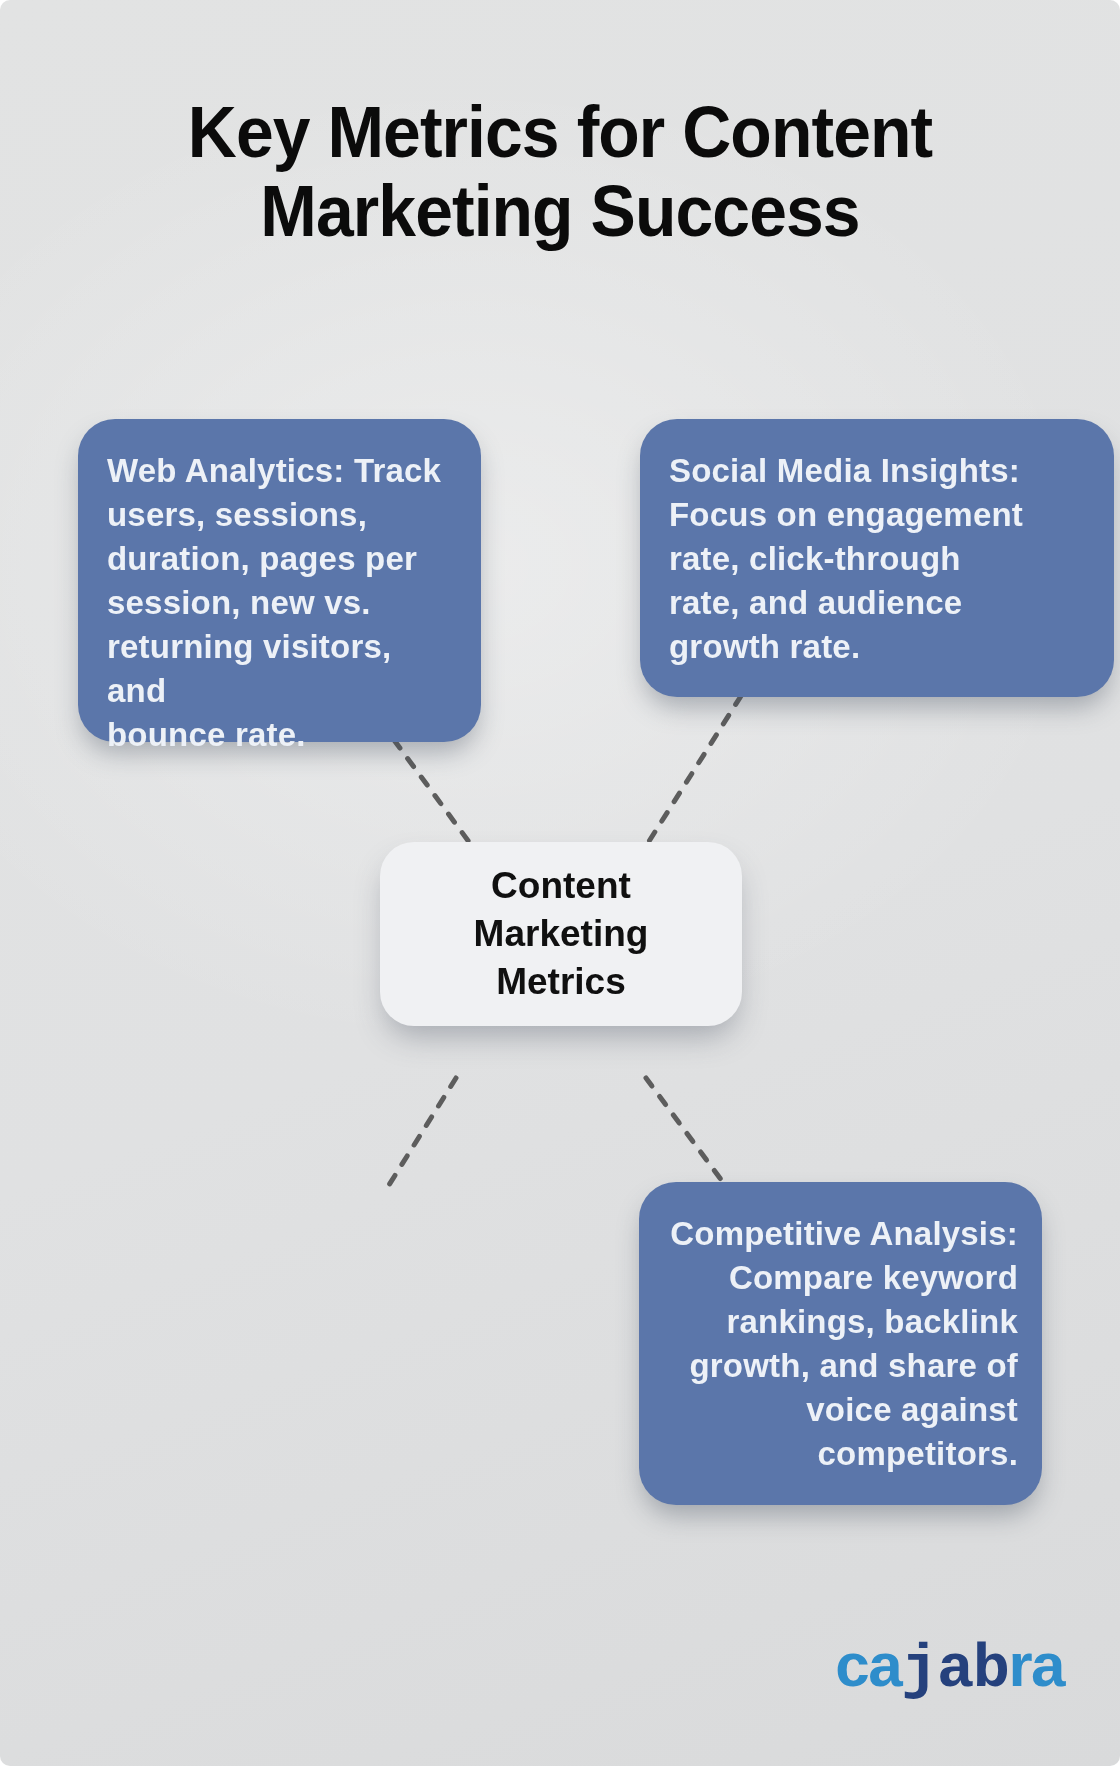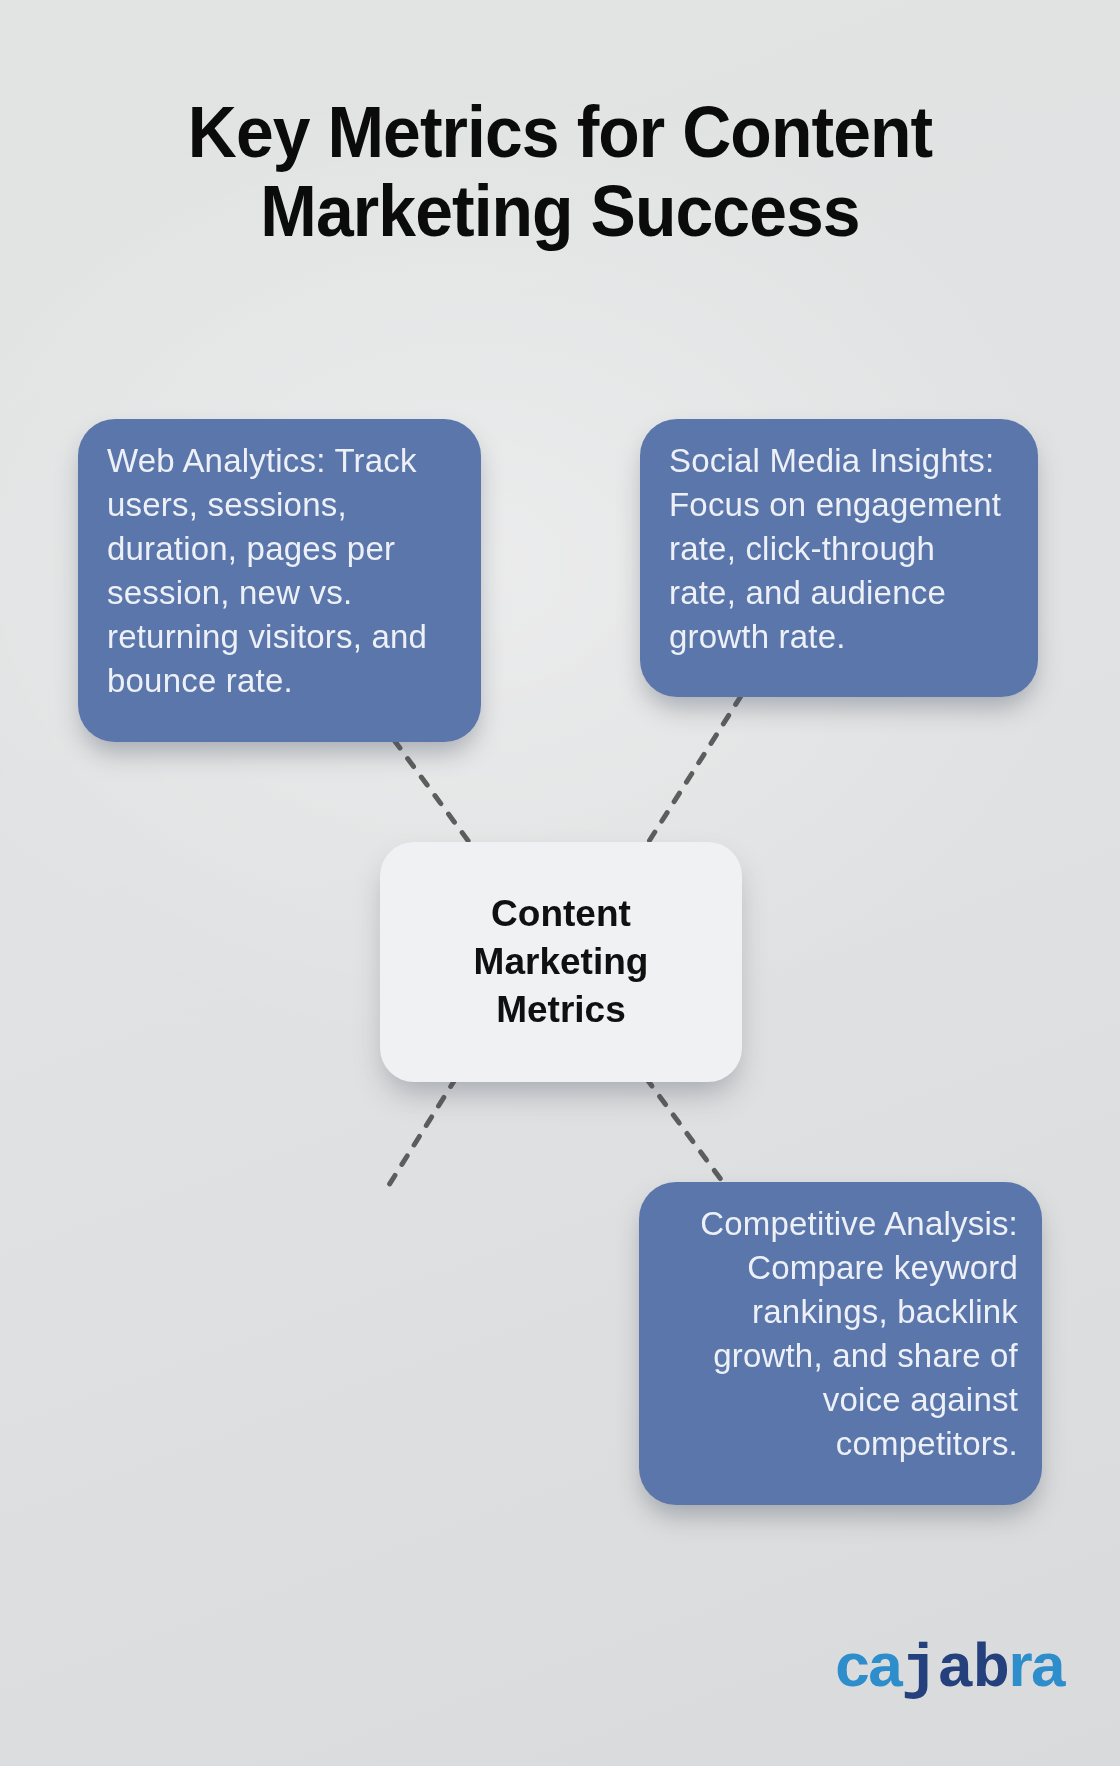--- a/index.html
+++ b/index.html
@@ -4,20 +4,21 @@
 <style>
   html,body{margin:0;padding:0;}
   .canvas{
     position:relative;
     width:1120px;height:1766px;
     overflow:hidden;
     background:
       radial-gradient(ellipse 900px 700px at 42% 32%, rgba(255,255,255,.35), rgba(255,255,255,0) 70%),
       linear-gradient(160deg, #e2e3e3 0%, #e0e1e2 55%, #d9dadb 100%);
     font-family:"Liberation Sans", sans-serif;
+    border-radius:10px;
   }
   .title{
     position:absolute;
     top:92px;left:0;width:100%;
     margin:0;
     text-align:center;
     font-size:73px;
     line-height:79px;
     font-weight:700;
     letter-spacing:-1px;
@@ -37,31 +38,32 @@
   }
   .card{
     position:absolute;
     box-sizing:border-box;
     background:var(--card-bg,#5b76aa);
     border-radius:37px;
     color:var(--card-text,#edf1f7);
     font-size:33px;
     line-height:44px;
     letter-spacing:.2px;
-    padding:20px 24px 0 29px;
+    padding:30px 24px 0 29px;
     white-space:pre-line;
     box-shadow:0 14px 26px -4px rgba(70,80,95,.40);
+    font-weight:bold;
   }
   .card-tl{left:78px; top:419px; width:403px; height:323px;}
-  .card-tr{left:640px;top:419px; width:398px; height:278px;}
+  .card-tr{left:640px;top:419px; width:474px; height:278px;}
   .card-bl{left:80px; top:1183px;width:402px; height:277px;}
   .card-br{left:639px;top:1182px;width:403px; height:323px;text-align:right;}
   .center-node{
     position:absolute;
-    left:380px;top:842px;width:362px;height:240px;
+    left:380px;top:842px;width:362px;height:184px;
     box-sizing:border-box;
     background:var(--center-bg,#f0f1f3);
     border-radius:34px;
     box-shadow:0 16px 30px -6px rgba(70,80,95,.38);
     display:flex;align-items:center;justify-content:center;
     text-align:center;
     font-weight:700;
     font-size:37px;
     line-height:48px;
     color:#101010;

